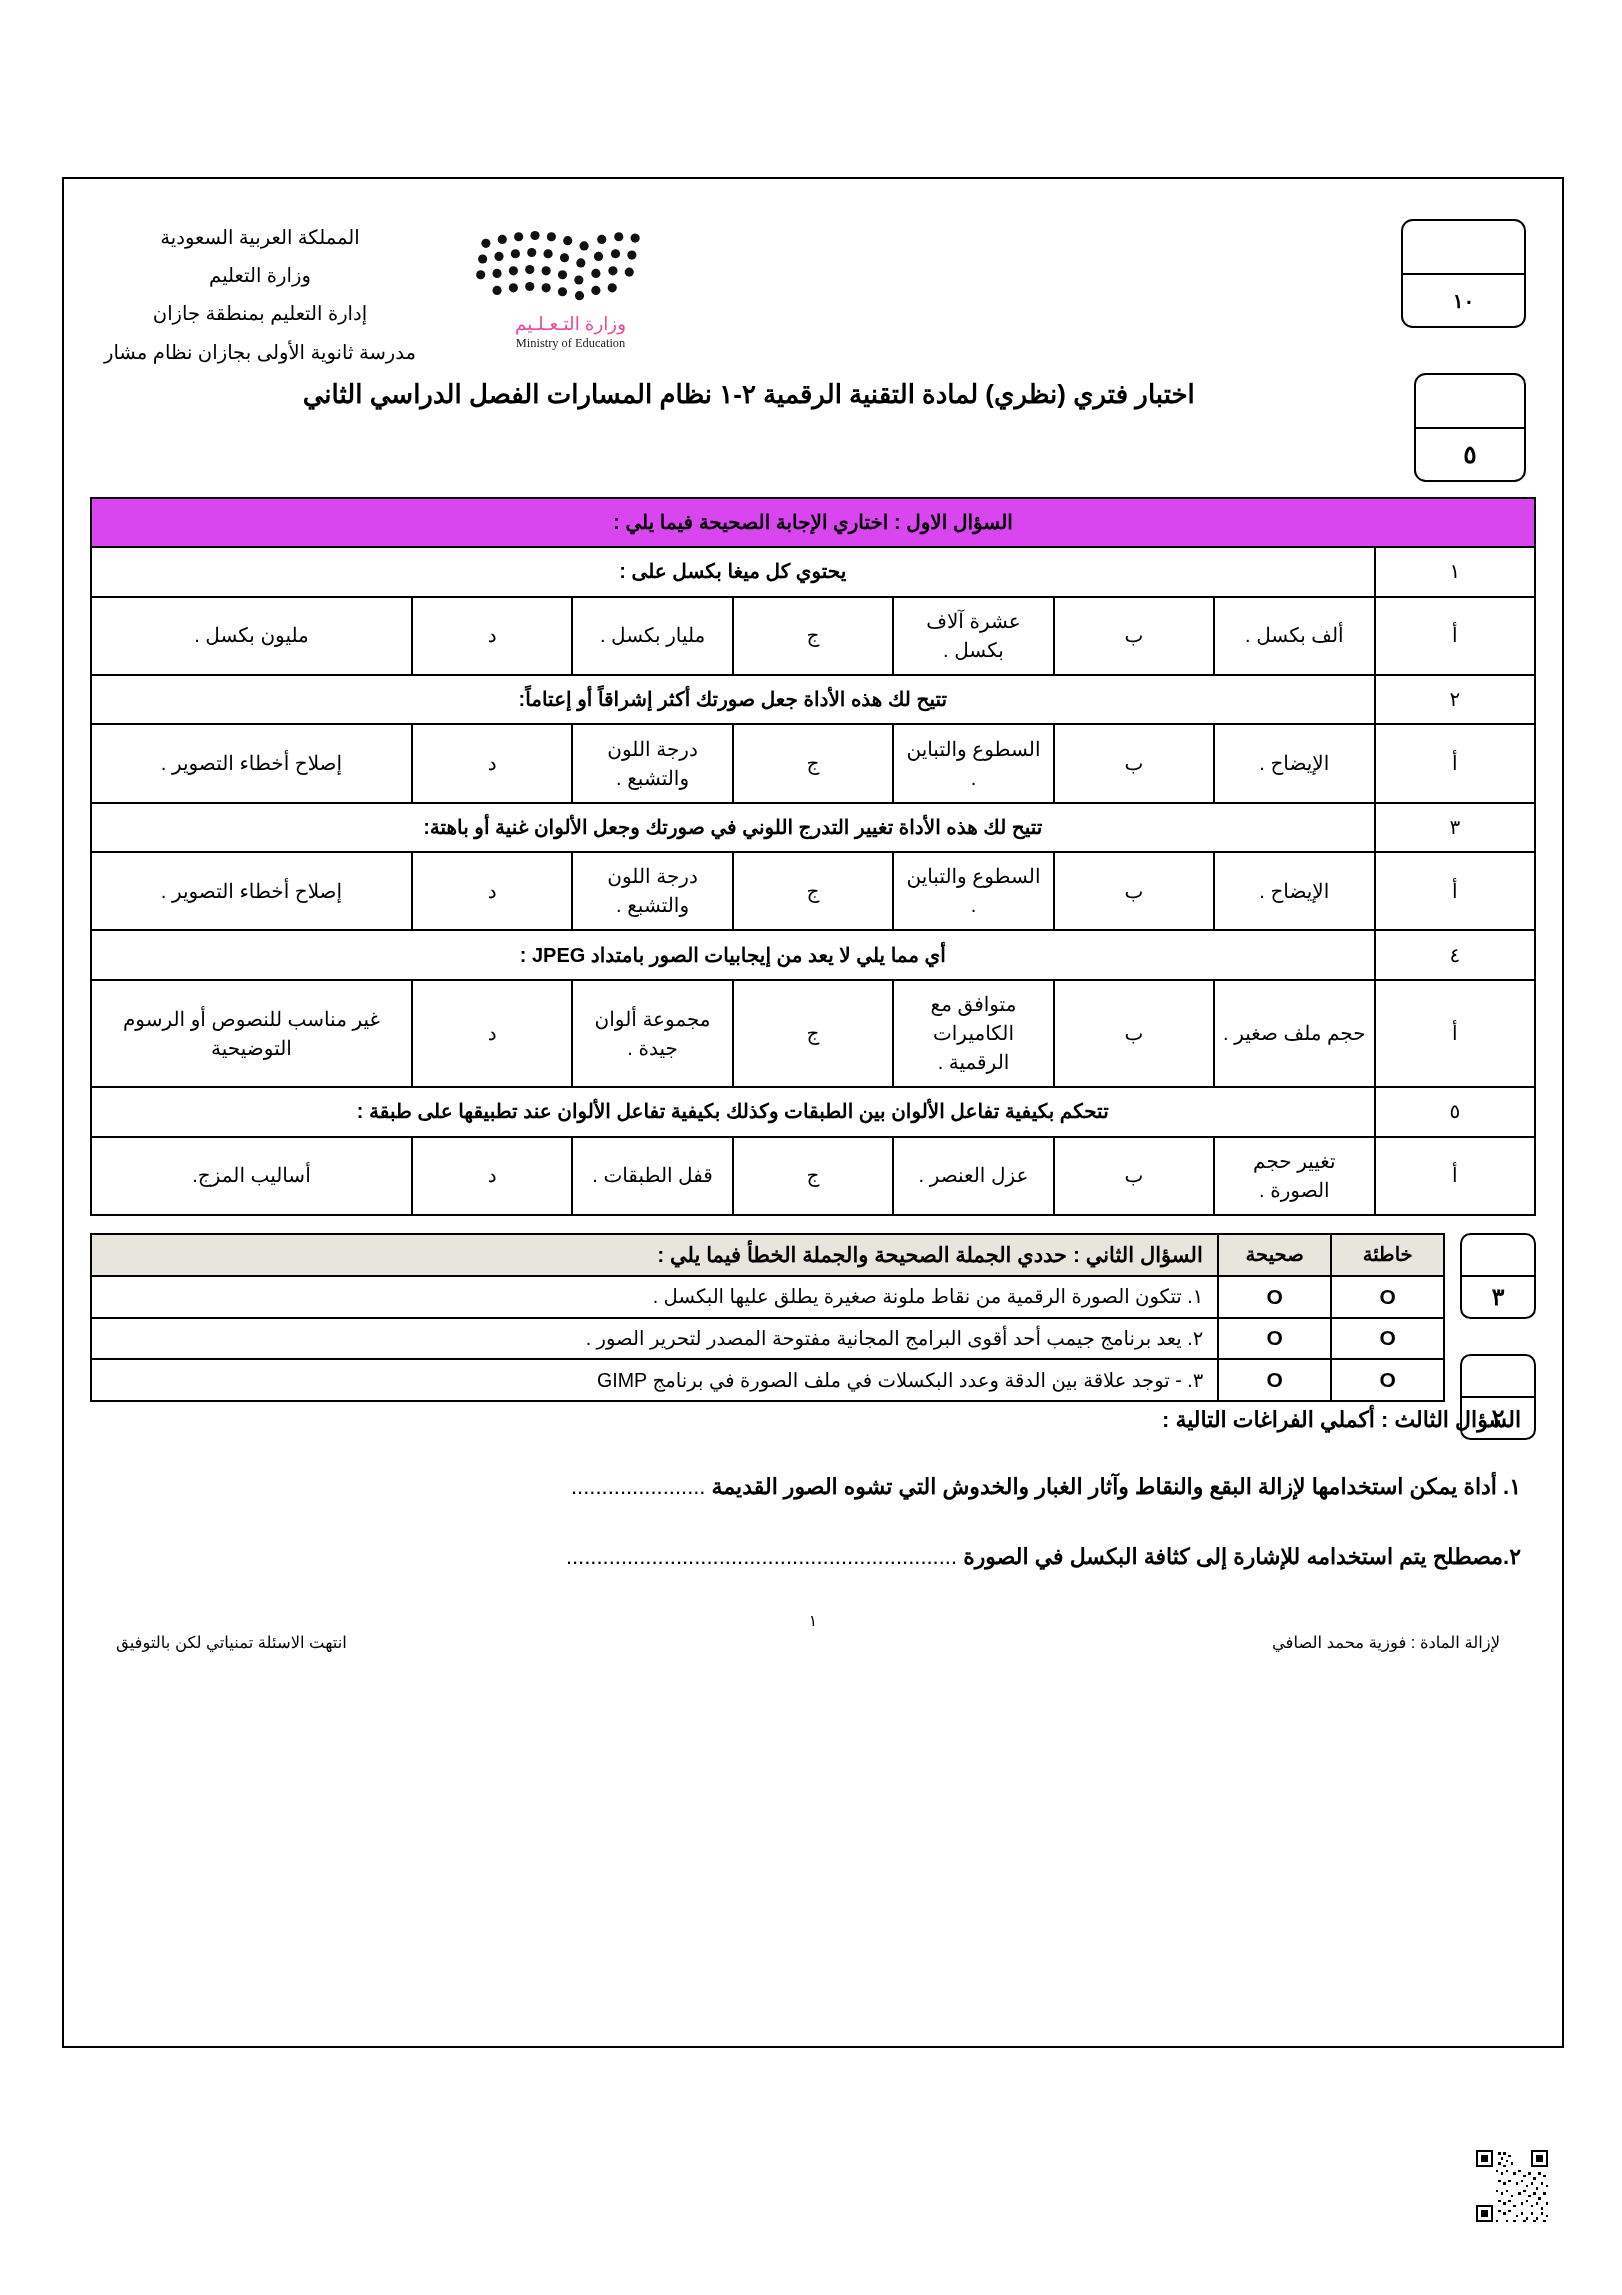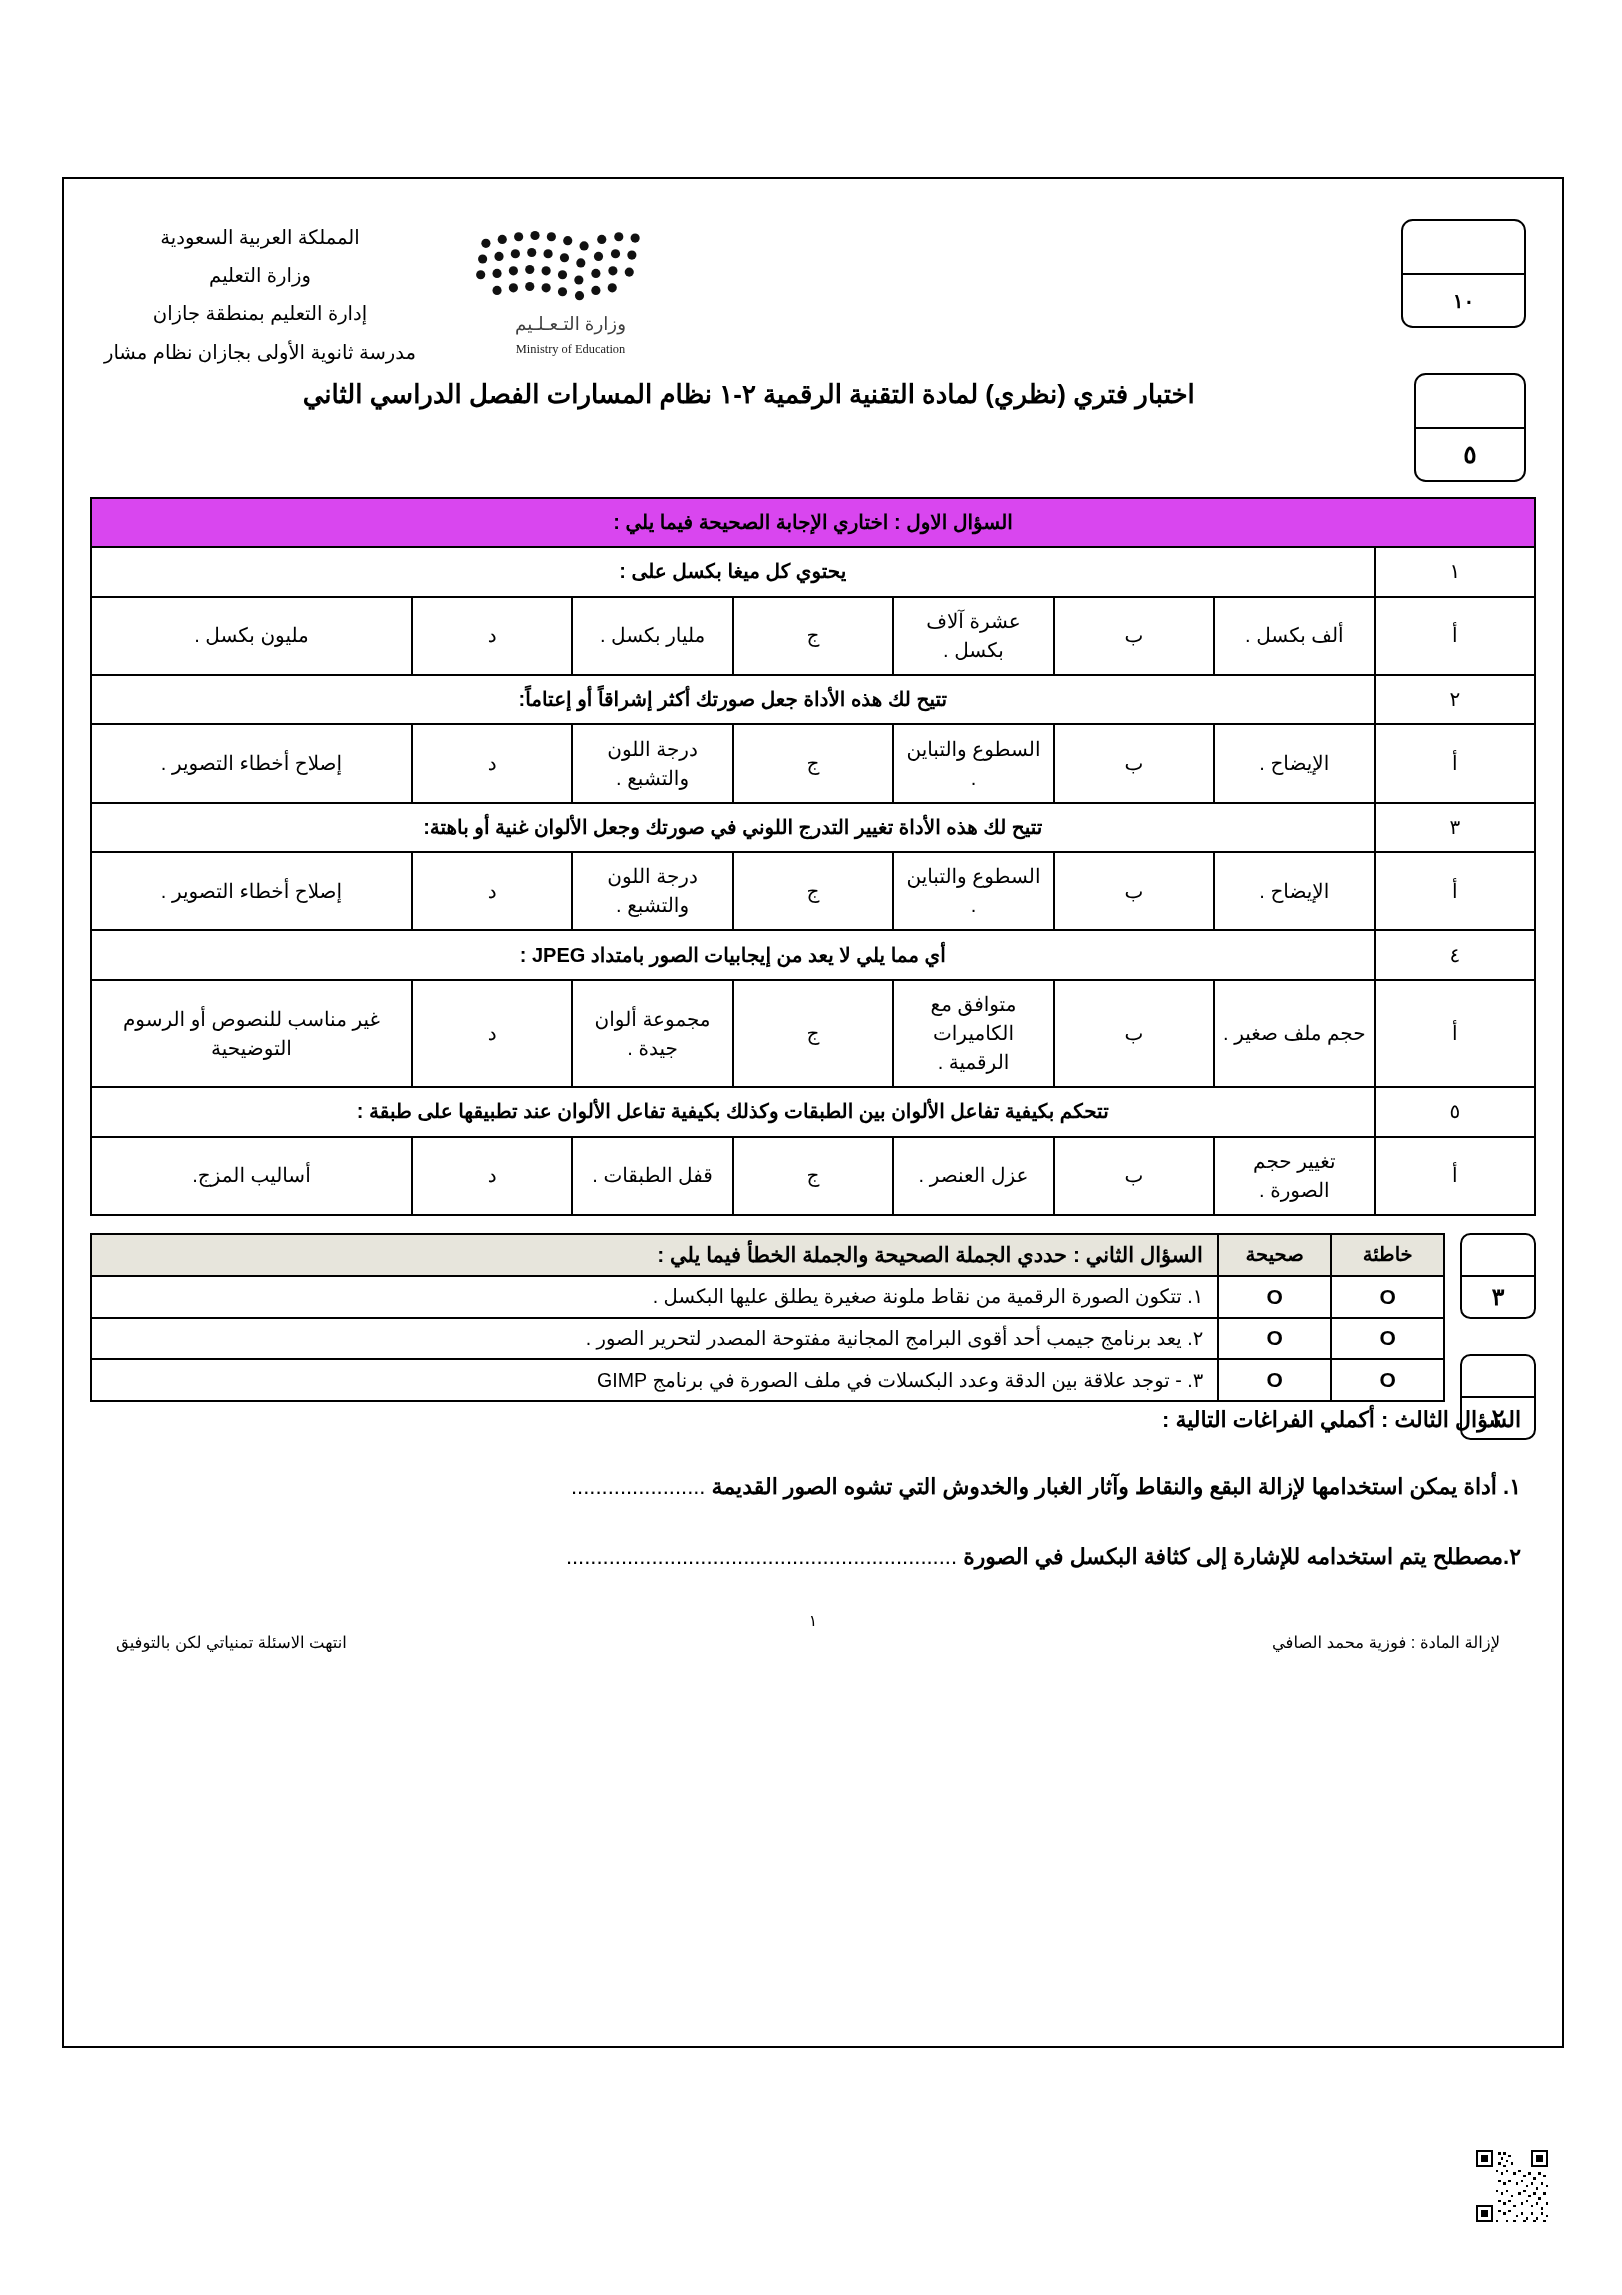--- a/index.html
+++ b/index.html
@@ -49,26 +49,26 @@
   .header-logo {
     flex: 0 0 281px;
     text-align: center;
     padding-top: 25px;
   }
   .logo-dots { margin: 0 auto; display:block; }
   .logo-caption-ar {
     font-size: 18.3px;
     letter-spacing: 2px;
     margin-top: 3.9px;
-    color: #404040;
+    color: #ec4899;
   }
   .logo-caption-en {
     font-size: 12.4px;
     color: #222;
-    margin-top: 7px;
+    margin-top: 1px;
     font-family: "Liberation Serif", serif;
   }
   .header-spacer { flex: 1 1 auto; }
   .mark-box-10 {
     flex: 0 0 auto;
     width: 121px;
     height: 105px;
     border: 2.6px solid #000;
     border-radius: 11.8px;
     margin-top: 14.4px;

